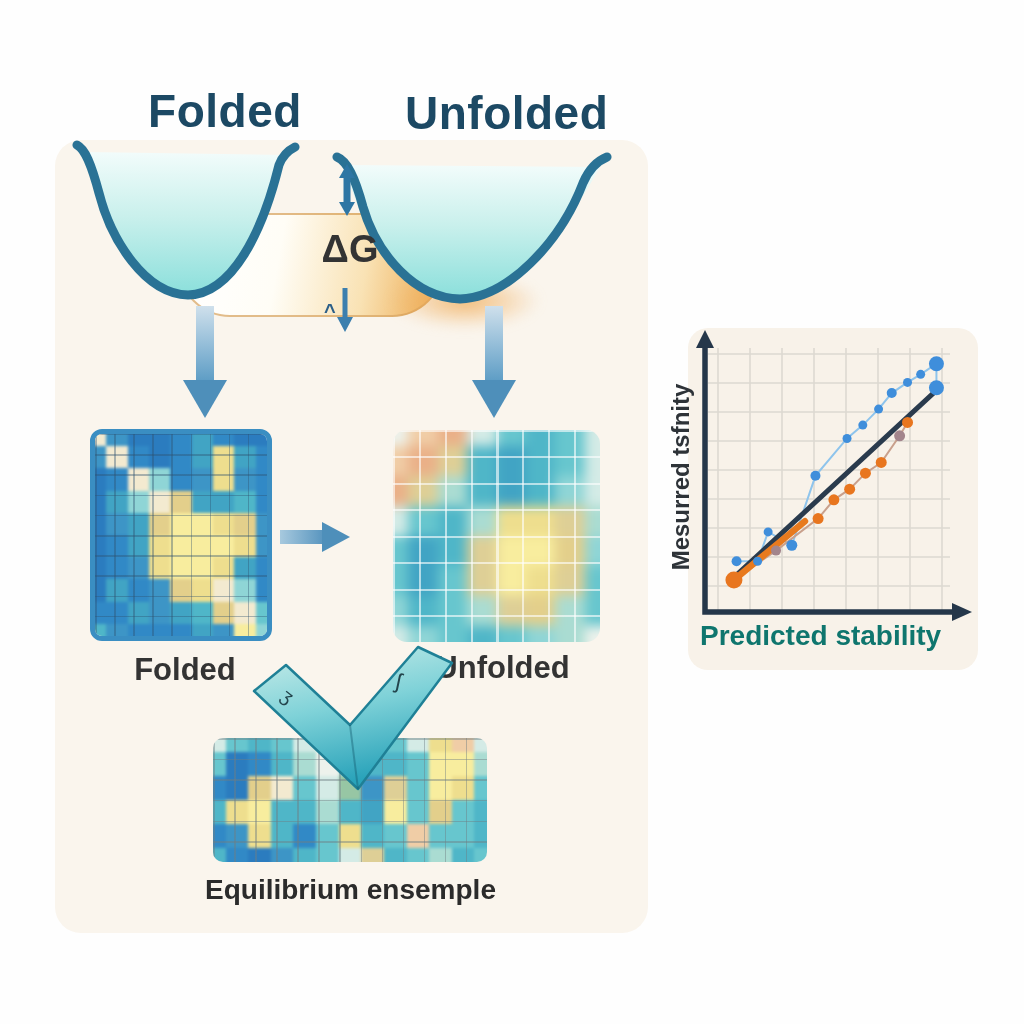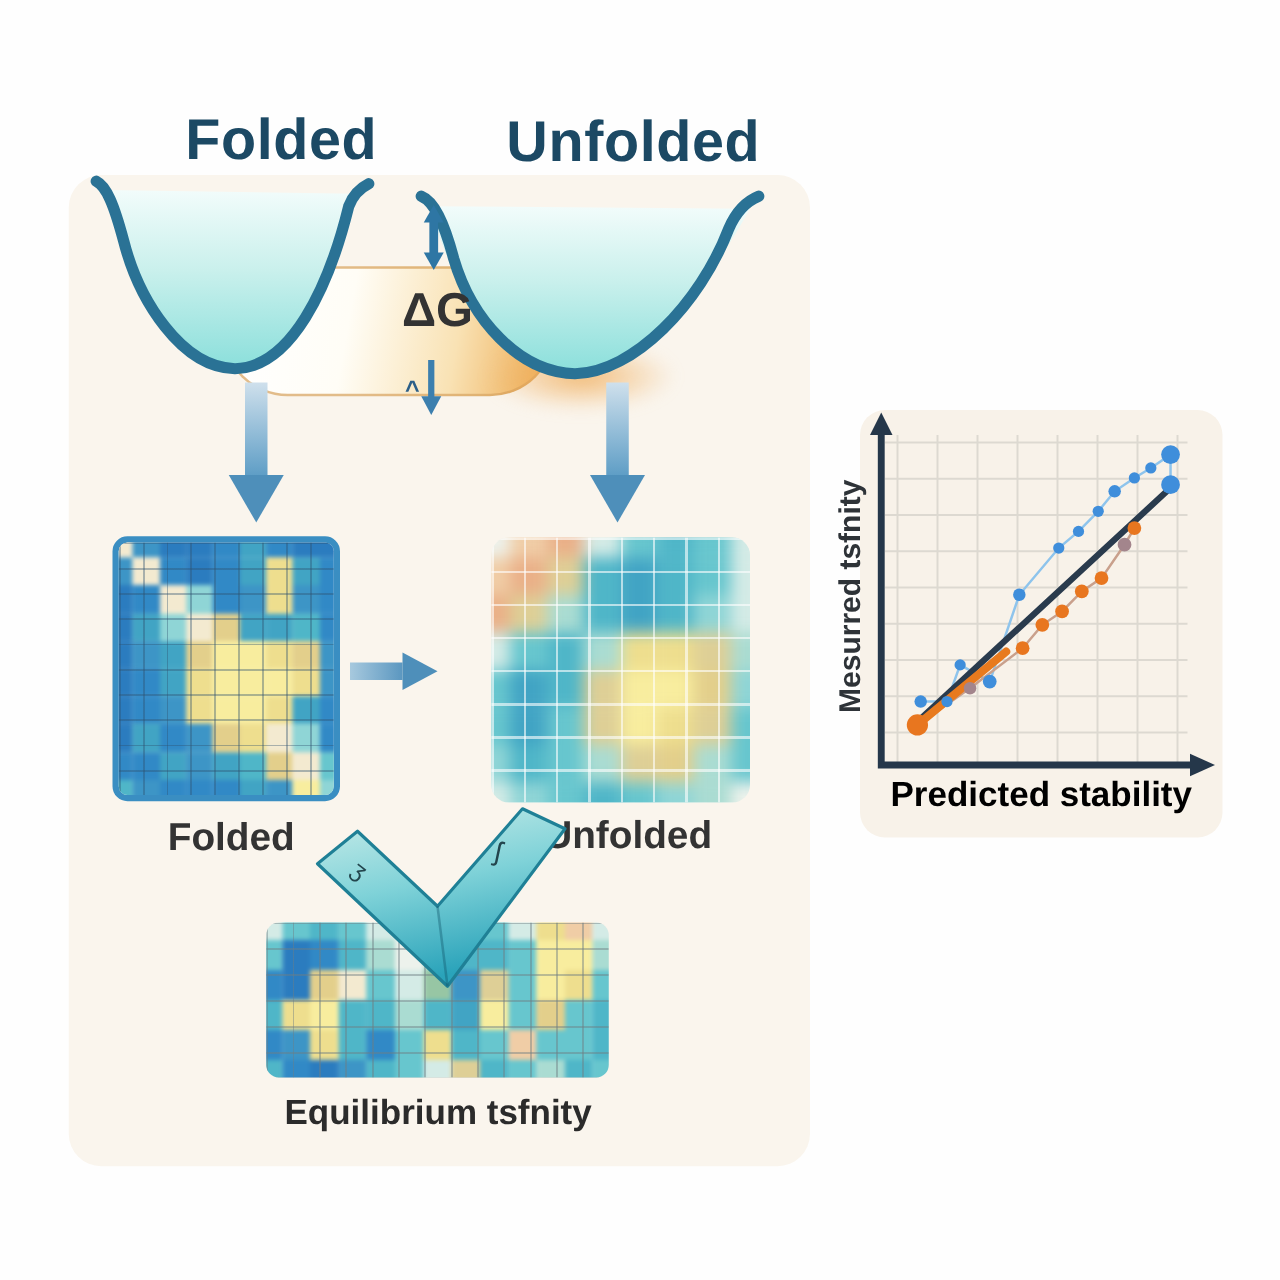--- a/index.html
+++ b/index.html
@@ -48,21 +48,21 @@
       repeating-linear-gradient(to right,rgba(110,125,130,.45) 0 1.5px,transparent 1.5px calc(100%/13)),
       repeating-linear-gradient(to bottom,rgba(110,125,130,.45) 0 1.5px,transparent 1.5px calc(100%/6));}
   
   .mid-label{font-size:31px;font-weight:700;color:#333;text-align:center;}
   .label-folded{left:105px;top:652px;width:160px;}
   .label-unfolded{left:420px;top:650px;width:165px;}
   .label-equilibrium{left:163px;top:874px;width:375px;font-size:28px;font-weight:700;color:#2b2b2b;text-align:center;}
   
   .y-axis-label{left:681px;top:477px;transform:translate(-50%,-50%) rotate(-90deg);transform-origin:center;
     white-space:nowrap;font-size:24px;font-weight:700;color:#2e3338;}
-  .x-axis-label{left:700px;top:620px;width:266px;text-align:center;font-size:28px;font-weight:700;color:#000000;}
+  .x-axis-label{left:700px;top:620px;width:266px;text-align:left;font-size:28px;font-weight:700;color:#0f766e;}
   svg{display:block;}
 </style>
 </head>
 <body>
 
 <div class="abs panel-left"></div>
 
 <div class="abs top-title title-folded">Folded</div>
 <div class="abs top-title title-unfolded">Unfolded</div>
 
@@ -370,21 +370,21 @@
       <stop offset="0.5" stop-color="#7fd2d8"></stop>
       <stop offset="1" stop-color="#2aa3ba"></stop>
     </linearGradient>
   </defs>
   <path d="M 6 46 L 38 20 L 102 80 L 170 2 L 204 18 L 110 144 Z" fill="url(#ribbonGrad)" stroke="#1f8096" stroke-width="2.5" stroke-linejoin="round"></path>
   <path d="M 102 80 L 110 144" stroke="rgba(18,88,108,.4)" stroke-width="2" fill="none"></path>
   <text x="34" y="58" font-size="19" fill="#23454d" transform="rotate(38 40 52)">ʒ</text>
   <text x="148" y="44" font-size="22" fill="#23454d" transform="rotate(12 152 38)">ʃ</text>
 </svg>
 
-<div class="abs label-equilibrium">Equilibrium tsfnity</div>
+<div class="abs label-equilibrium">Equilibrium ensemple</div>
 
 <div class="abs panel-right"></div>
 
 <svg class="abs" id="scatter-svg" style="left:688px;top:328px;width:290px;height:342px;" viewBox="0 0 290 342">
     <line x1="30" y1="20" x2="30" y2="282" stroke="#ddd9d1" stroke-width="1.6"></line>
     <line x1="62" y1="20" x2="62" y2="282" stroke="#ddd9d1" stroke-width="1.6"></line>
     <line x1="94" y1="20" x2="94" y2="282" stroke="#ddd9d1" stroke-width="1.6"></line>
     <line x1="126" y1="20" x2="126" y2="282" stroke="#ddd9d1" stroke-width="1.6"></line>
     <line x1="158" y1="20" x2="158" y2="282" stroke="#ddd9d1" stroke-width="1.6"></line>
     <line x1="190" y1="20" x2="190" y2="282" stroke="#ddd9d1" stroke-width="1.6"></line>

